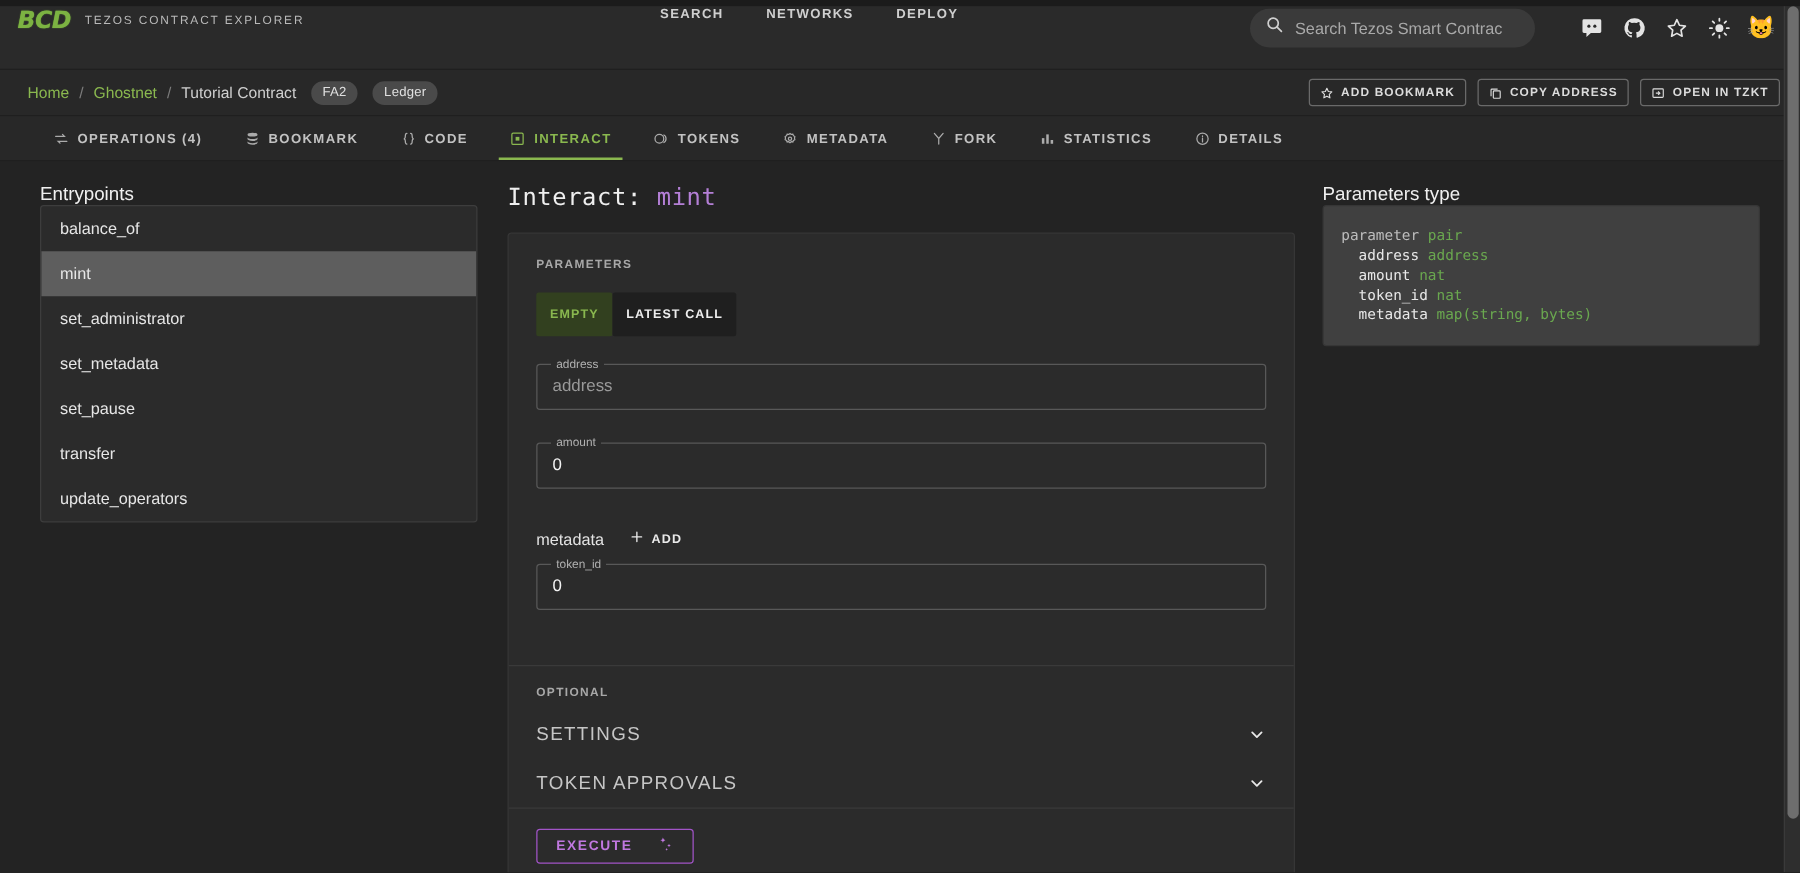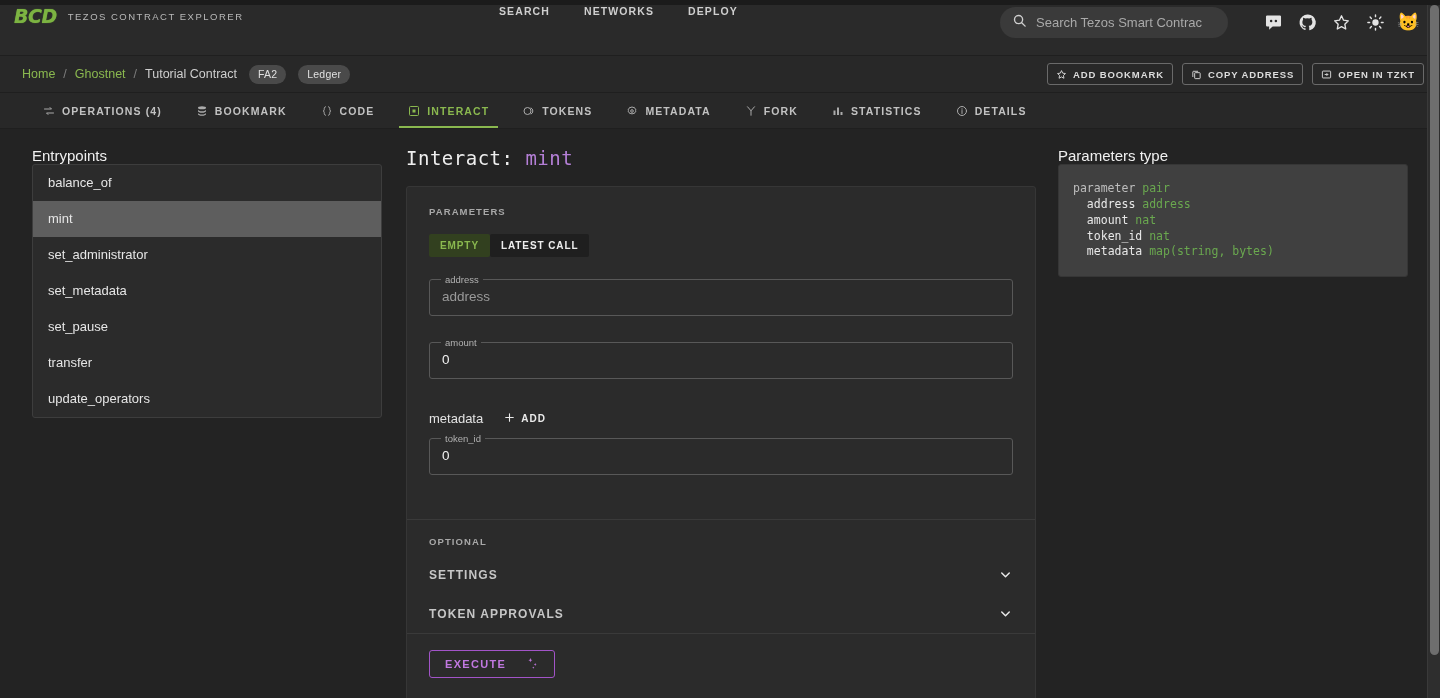--- a/index.html
+++ b/index.html
@@ -54,21 +54,21 @@
     color: #b9b9b9;
     font-weight: 400;
     white-space: nowrap;
   }
 
   .mainnav {
     display: flex;
     align-items: center;
     gap: 34px;
     position: absolute;
-    left: 499px;
+    left: 528px;
   }
   .mainnav a {
     font-size: 10.5px;
     letter-spacing: 1.1px;
     color: #cfcfcf;
     text-decoration: none;
     font-weight: 700;
     cursor: pointer;
   }
 
@@ -244,21 +244,21 @@
   .sec-label {
     font-size: 9.5px;
     letter-spacing: 1.1px;
     color: #a8a8a8;
     font-weight: 700;
     margin-bottom: 17px;
   }
 
   .toggle-group { display: flex; margin-bottom: 18px; }
   .tg-btn {
-    height: 23px;
+    height: 35px;
     padding: 0 11px;
     display: flex;
     align-items: center;
     font-size: 10px;
     letter-spacing: 0.9px;
     font-weight: 700;
     border: none;
     cursor: pointer;
     font-family: "Liberation Sans", sans-serif;
     background: #1f1f1f;
@@ -331,24 +331,24 @@
   }
 
   .accordion {
     height: 39px;
     display: flex;
     align-items: center;
     padding: 0 22px;
     cursor: pointer;
   }
   .accordion .acc-label {
-    font-size: 12px;
+    font-size: 15px;
     letter-spacing: 1.1px;
     color: #c6c6c6;
-    font-weight: 700;
+    font-weight: 400;
   }
   .accordion .chev { margin-left: auto; color: #e8e8e8; display: flex; }
 
   .exec-wrap { padding: 16px 22px 22px 22px; }
   .exec-btn {
     border: 1px solid #a254c8;
     border-radius: 3px;
     background: transparent;
     color: #c178e0;
     font-size: 11px;

